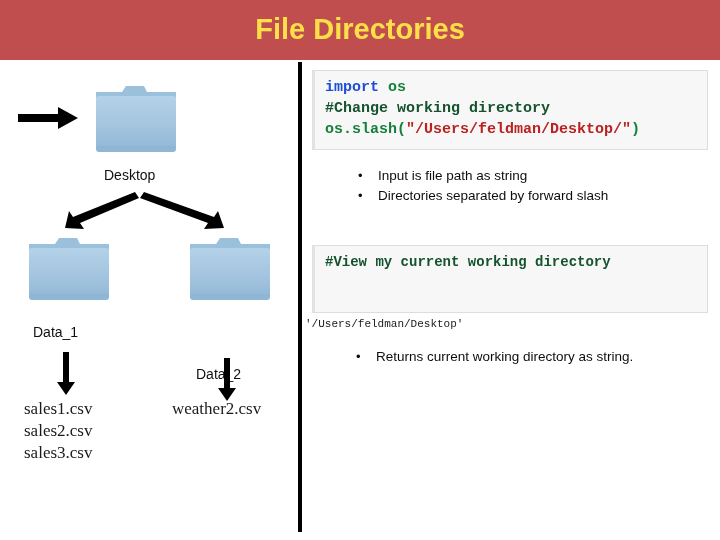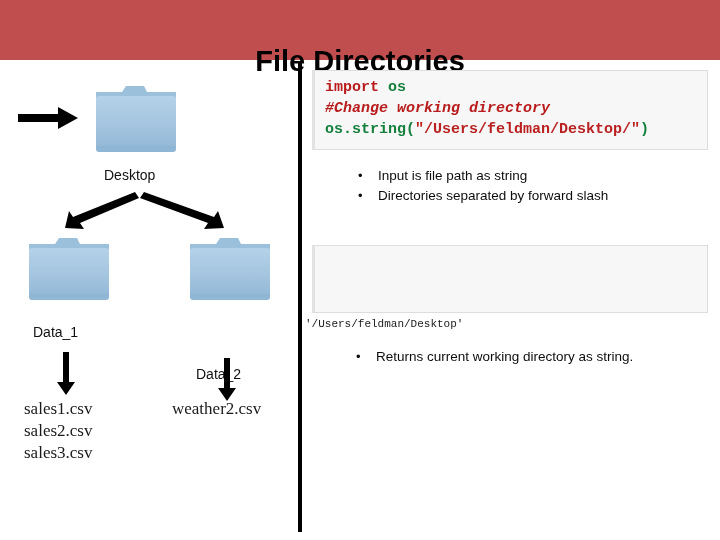--- a/index.html
+++ b/index.html
@@ -25,26 +25,25 @@
     background: #C04E4E;
   }
   #header-title {
     position: absolute;
     left: 0;
     top: 0;
     width: 720px;
     height: 60px;
     line-height: 58px;
     text-align: center;
-    color: #000000;
+    color: #fde047;
     font-size: 29px;
     font-weight: bold;
     font-family: "Liberation Sans", sans-serif;
     letter-spacing: 0px;
-    margin-top: 32px;
   }
 
   
   #vertical-divider {
     position: absolute;
     left: 298px;
     top: 62px;
     width: 4px;
     height: 470px;
     background: #000000;
@@ -83,23 +82,23 @@
     border: 1px solid #DDDDDD;
     border-left: 3px solid #E2E2E2;
     box-sizing: border-box;
     font-family: "Liberation Mono", monospace;
     font-size: 15px;
     line-height: 21px;
     padding: 6px 0 6px 10px;
     overflow: hidden;
     white-space: nowrap;
   }
-  .tok-kw      { color: #b91c1c; font-weight: bold; }
+  .tok-kw      { color: #1d4ed8; font-weight: bold; }
   .tok-plain   { color: #15803d; font-weight: bold; }
-  .tok-comment { color: #b91c1c; font-style: italic; font-weight: bold; }
+  .tok-comment { color: #14532d; font-weight: bold; }
   .tok-str     { color: #BA2121; font-weight: bold; }
 
   .code-output {
     position: absolute;
     font-family: "Liberation Mono", monospace;
     font-size: 11px;
     color: #202020;
     white-space: nowrap;
   }
 
@@ -203,35 +202,36 @@
   <div>sales2.csv</div>
   <div>sales3.csv</div>
 </div>
 <div class="filelist" style="left:172px; top:398px;">
   <div>weather2.csv</div>
 </div>
 
 <div class="code-block" style="left:312px; top:70px; width:396px; height:80px;">
   <div><span class="tok-kw">import</span><span class="tok-plain"> os</span></div>
   <div><span class="tok-comment">#Change working directory</span></div>
-  <div><span class="tok-plain">os.string(</span><span class="tok-str">"/Users/feldman/Desktop/"</span><span class="tok-plain">)</span></div>
+  <div><span class="tok-plain">os.slash(</span><span class="tok-str">"/Users/feldman/Desktop/"</span><span class="tok-plain">)</span></div>
 </div>
 
 <div class="bullet-list" style="left:358px; top:166px; width:300px;">
   <div class="bullet-row">
     <span class="bullet-dot">•</span>
     <span class="bullet-text">Input is file path as string</span>
   </div>
   <div class="bullet-row">
     <span class="bullet-dot">•</span>
     <span class="bullet-text">Directories separated by forward slash</span>
   </div>
 </div>
 
 <div class="code-block" style="left:312px; top:245px; width:396px; height:68px; font-size:14px; line-height:20px;">
+  <div><span class="tok-comment">#View my current working directory</span></div>
 </div>
 
 <div class="code-output" style="left:305px; top:318px;">'/Users/feldman/Desktop'</div>
 
 <div class="bullet-list" style="left:356px; top:347px; width:310px;">
   <div class="bullet-row">
     <span class="bullet-dot">•</span>
     <span class="bullet-text">Returns current working directory as string.</span>
   </div>
 </div>

